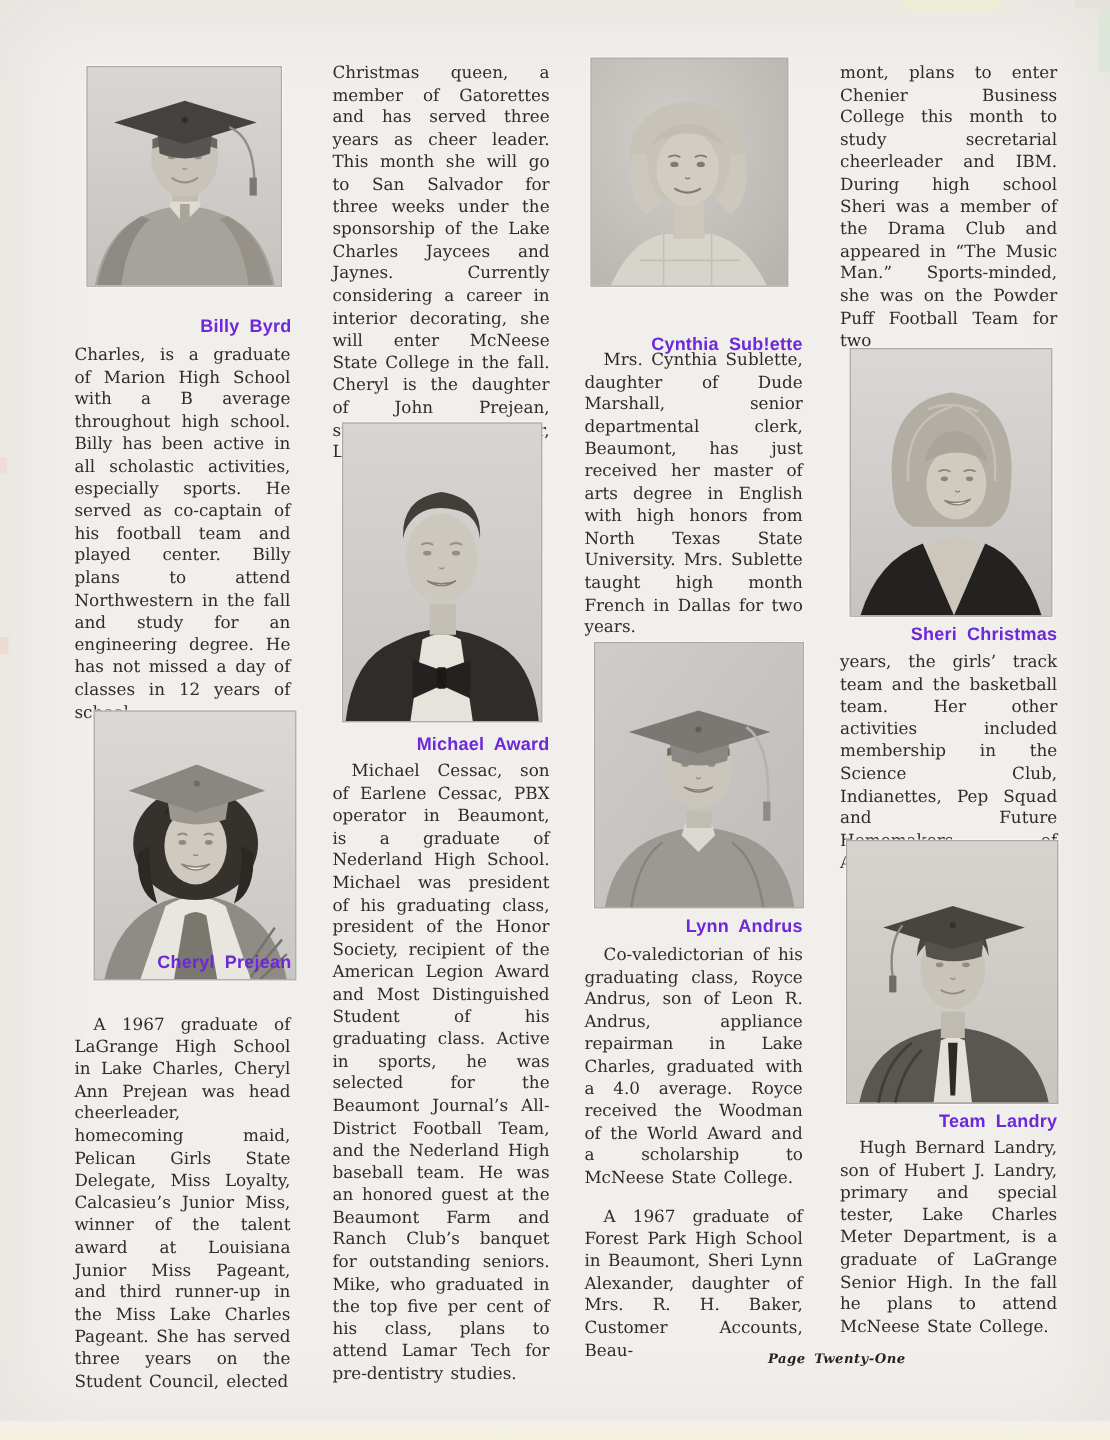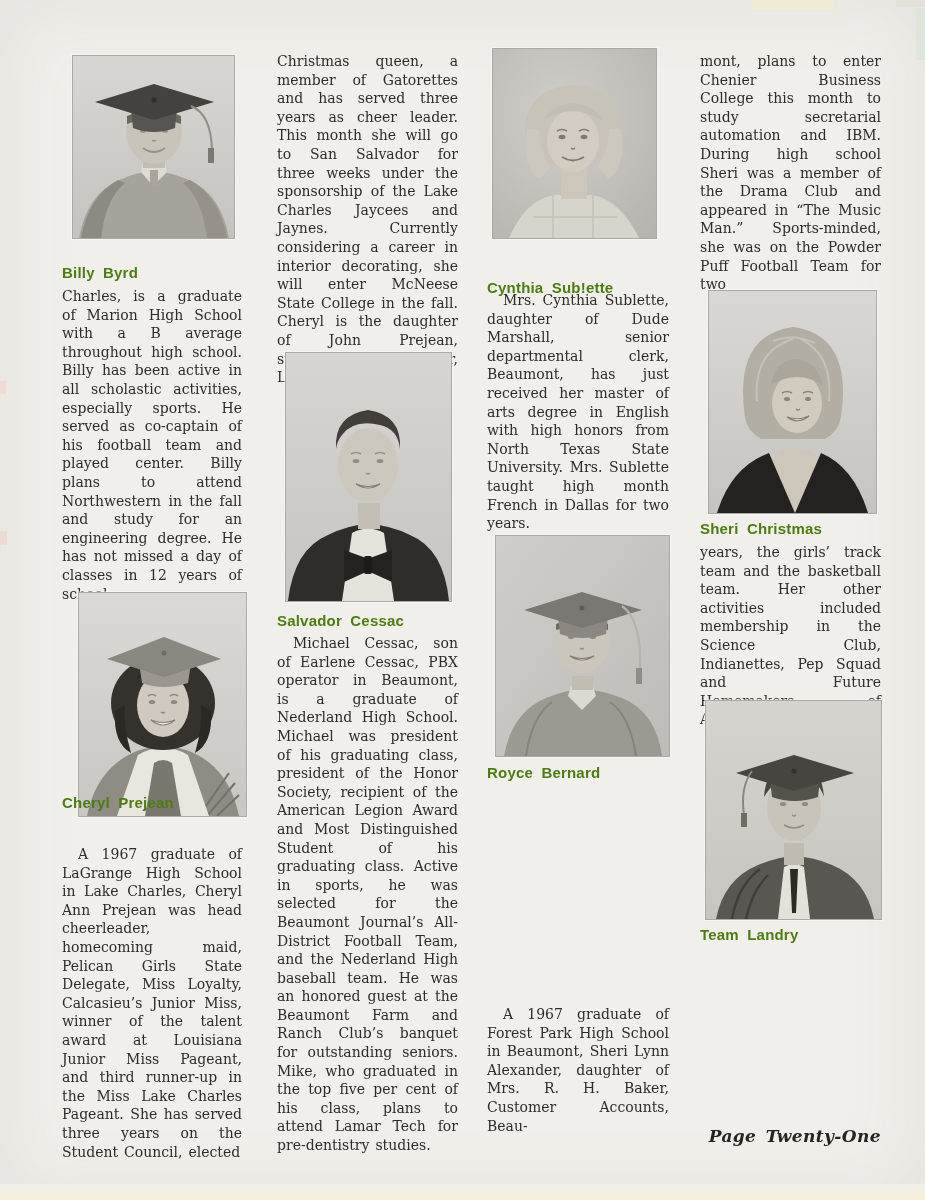--- a/index.html
+++ b/index.html
@@ -16,34 +16,34 @@
     position:absolute;margin:0;padding:0;
     border:1px solid rgba(60,58,52,0.25);
     box-shadow:0 0 0 1px rgba(255,255,255,0.4);
     overflow:hidden;background:#cfcecb;
   }
   .photo svg{display:block;width:100%;height:100%;}
   .caption{
     position:absolute;
     font-family:"Liberation Sans", sans-serif;
     font-weight:bold;font-size:15px;line-height:18px;
-    color:#4d7c0f;text-align:left;word-spacing:4px;
+    color:#6d28d9;text-align:right;word-spacing:4px;
     letter-spacing:0.2px;
   }
   .bodytext{
     position:absolute;
     font-size:14px;line-height:18.6px;color:#2e2c29;
     text-align:justify;word-spacing:1.5px;
   }
   .indent{text-indent:16px;}
   .pagenum{
     position:absolute;
-    font-size:17px;color:#26241f;
+    font-size:11px;color:#26241f;
     font-style:italic;font-weight:bold;
-    text-align:right;letter-spacing:0.4px;word-spacing:3px;
+    letter-spacing:0.4px;word-spacing:3px;
   }
   .artifact{position:absolute;pointer-events:none;}
   .art-top-yellow{left:752px;top:0;width:82px;height:10px;background:#f0ecd2;border-radius:0 0 4px 4px;opacity:.85;}
   .art-right-green{left:916px;top:8px;width:9px;height:52px;background:#dde4d8;opacity:.9;}
   .art-right-grey{left:896px;top:0;width:29px;height:7px;background:#e3e1da;}
   .art-left-pink1{left:0;top:381px;width:6px;height:13px;background:#f2dbd6;}
   .art-left-pink2{left:0;top:531px;width:7px;height:14px;background:#eed9d3;}
   .art-bottom{left:0;top:1184px;width:925px;height:16px;background:linear-gradient(#f1efeb,#f5f1da);}
 </style>
 </head>
@@ -146,21 +146,21 @@
       <g opacity="0.6" stroke="#6f6a60" fill="#6f6a60">
         <ellipse cx="70" cy="108" rx="3.4" ry="2" stroke="none"></ellipse>
         <ellipse cx="94" cy="108" rx="3.4" ry="2" stroke="none"></ellipse>
         <path d="M65,101 Q70,98 75,101 M89,101 Q94,98 99,101" fill="none" stroke-width="1.6"></path>
         <path d="M80,120 Q82,122 84,120" fill="none" stroke-width="1.2"></path>
       </g>
       <path d="M70,131 Q82,139 94,131 Q82,136 70,131 Z" fill="#eeeae2" stroke="#857e74" stroke-width="1.2"></path>
       <path d="M50,96 Q48,62 82,57 Q116,62 114,96 Q112,76 94,72 Q68,66 56,82 Q51,88 50,96 Z" fill="#423f3a"></path>
     </svg>
   </figure>
-  <div class="caption" style="left:277px;top:612px;width:181px">Salvador Cessac</div>
+  <div class="caption" style="left:277px;top:612px;width:181px">Michael Award</div>
   <div class="bodytext indent" style="left:277px;top:634px;width:181px">Michael Cessac, son of Earlene Cessac, PBX operator in Beaumont, is a graduate of Nederland High School. Michael was president of his graduating class, president of the Honor Society, recipient of the American Legion Award and Most Distinguished Student of his graduating class. Active in sports, he was selected for the Beaumont Journal’s All-District Football Team, and the Nederland High baseball team. He was an honored guest at the Beaumont Farm and Ranch Club’s banquet for outstanding seniors. Mike, who graduated in the top five per cent of his class, plans to attend Lamar Tech for pre-dentistry studies.</div>
 
   <figure class="photo" style="left:492px;top:48px;width:163px;height:189px" role="img" aria-label="Black-and-white portrait of a smiling young woman with a blonde bob hairstyle">
     <svg viewBox="0 0 163 189" preserveAspectRatio="none">
       <defs>
           <radialGradient id="bgCy" cx="0.4" cy="0.35" r="0.9">
         <stop offset="0" stop-color="#cfcec9"></stop>
             <stop offset="1" stop-color="#b4b2ac"></stop>
           </radialGradient>
         </defs>
@@ -207,24 +207,25 @@
       </g>
       <path d="M74,120 Q86,128 98,120 Q86,125 74,120 Z" fill="#eeeae2" stroke="#837c72" stroke-width="1.2"></path>
       <path d="M60,88 Q86,76 112,88 L112,94 Q86,86 60,94 Z" fill="#6e6a63"></path>
       <path d="M62,80 L112,80 L110,98 Q86,106 64,98 Z" fill="#8b8883"></path>
       <polygon points="28,74 86,56 146,74 86,92" fill="#7b7874"></polygon>
       <circle cx="86" cy="72" r="2.5" fill="#5f5d59"></circle>
       <path d="M126,70 Q146,84 144,134" stroke="#b6b3ad" stroke-width="2.2" fill="none"></path>
       <rect x="140" y="132" width="6" height="16" fill="#8f8c86"></rect>
     </svg>
   </figure>
-  <div class="caption" style="left:487px;top:764px;width:182px">Royce Bernard</div>
+  <div class="caption" style="left:487px;top:764px;width:182px">Lynn Andrus</div>
+  <div class="bodytext indent" style="left:487px;top:787px;width:182px">Co-valedictorian of his graduating class, Royce Andrus, son of Leon R. Andrus, appliance repairman in Lake Charles, graduated with a 4.0 average. Royce received the Woodman of the World Award and a scholarship to McNeese State College.</div>
   <div class="bodytext indent" style="left:487px;top:1005px;width:182px">A 1967 graduate of Forest Park High School in Beaumont, Sheri Lynn Alexander, daughter of Mrs. R. H. Baker, Customer Accounts, Beau-</div>
 
-  <div class="bodytext" style="left:700px;top:52px;width:181px">mont, plans to enter Chenier Business College this month to study secretarial automation and IBM. During high school Sheri was a member of the Drama Club and appeared in “The Music Man.” Sports-minded, she was on the Powder Puff Football Team for two</div>
+  <div class="bodytext" style="left:700px;top:52px;width:181px">mont, plans to enter Chenier Business College this month to study secretarial cheerleader and IBM. During high school Sheri was a member of the Drama Club and appeared in “The Music Man.” Sports-minded, she was on the Powder Puff Football Team for two</div>
 
   <figure class="photo" style="left:708px;top:290px;width:167px;height:222px" role="img" aria-label="Black-and-white portrait of a young woman with a tall bouffant hairstyle and dark v-neck top">
     <svg viewBox="0 0 167 222" preserveAspectRatio="none">
       <defs>
           <linearGradient id="bgS" x1="0" y1="0" x2="0" y2="1">
         <stop offset="0" stop-color="#d9d8d4"></stop>
             <stop offset="1" stop-color="#c5c4c0"></stop>
           </linearGradient>
         </defs>
       <rect width="167" height="222" fill="url(#bgS)"></rect>
@@ -271,16 +272,17 @@
       </g>
       <path d="M58,96 Q60,64 88,60 Q116,64 118,96 Q112,78 96,76 Q72,72 58,96 Z" fill="#4a463f"></path>
       <path d="M64,78 L114,78 L112,96 Q88,104 66,96 Z" fill="#55524c"></path>
       <polygon points="30,72 88,54 148,72 88,90" fill="#47453f"></polygon>
       <circle cx="88" cy="70" r="2.5" fill="#33312d"></circle>
       <path d="M46,70 Q34,86 38,114" stroke="#8b8880" stroke-width="2" fill="none"></path>
       <rect x="35" y="112" width="6" height="14" fill="#6f6c66"></rect>
     </svg>
   </figure>
   <div class="caption" style="left:700px;top:926px;width:181px">Team Landry</div>
+  <div class="bodytext indent" style="left:700px;top:948px;width:181px">Hugh Bernard Landry, son of Hubert J. Landry, primary and special tester, Lake Charles Meter Department, is a graduate of LaGrange Senior High. In the fall he plans to attend McNeese State College.</div>
 
   <div class="pagenum" style="left:640px;top:1126px;width:241px">Page Twenty-One</div>
 
 </div>
 
 </body></html>

